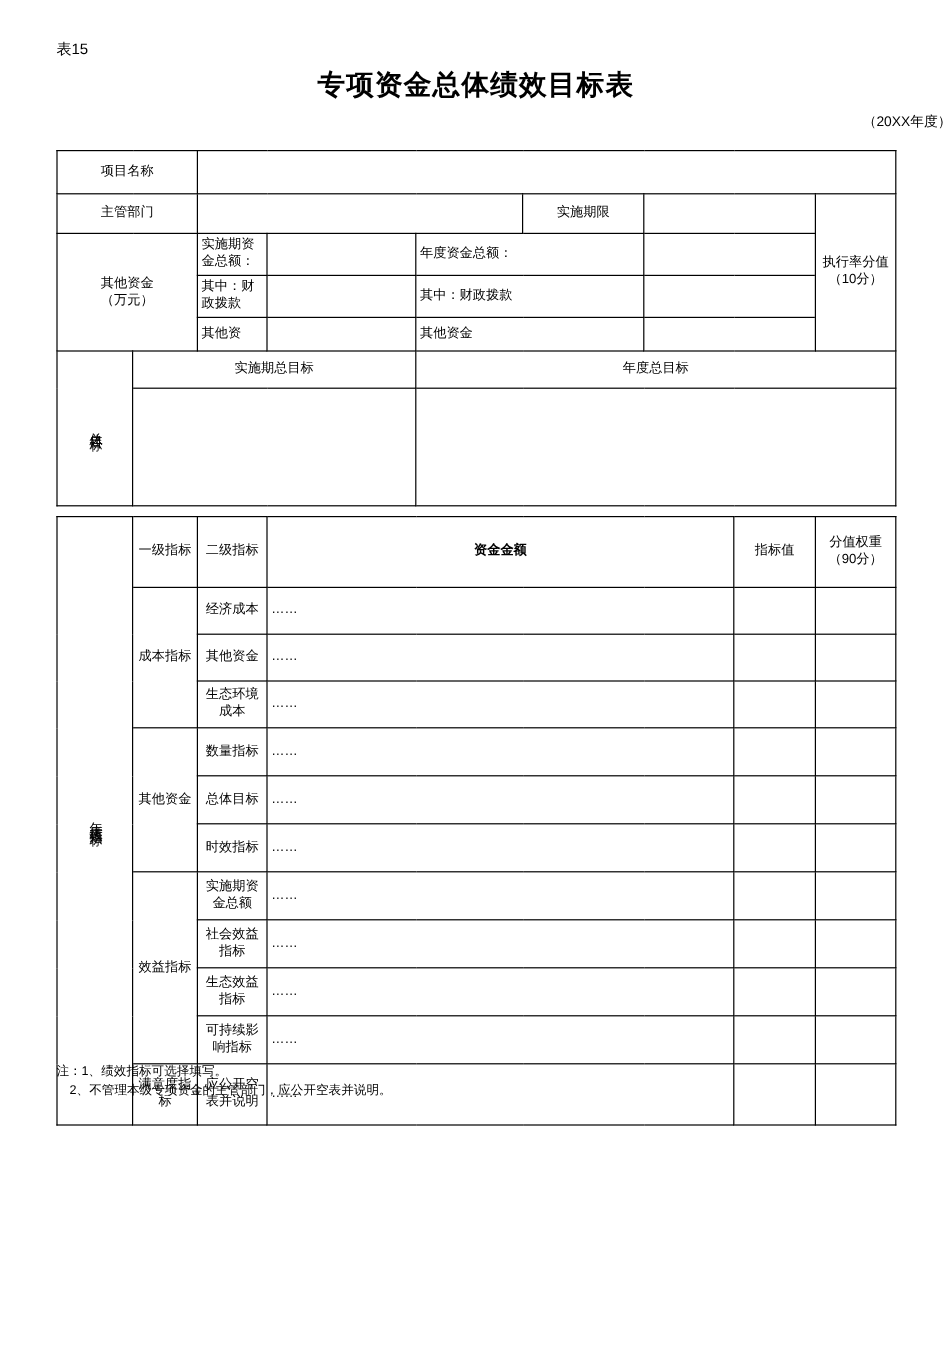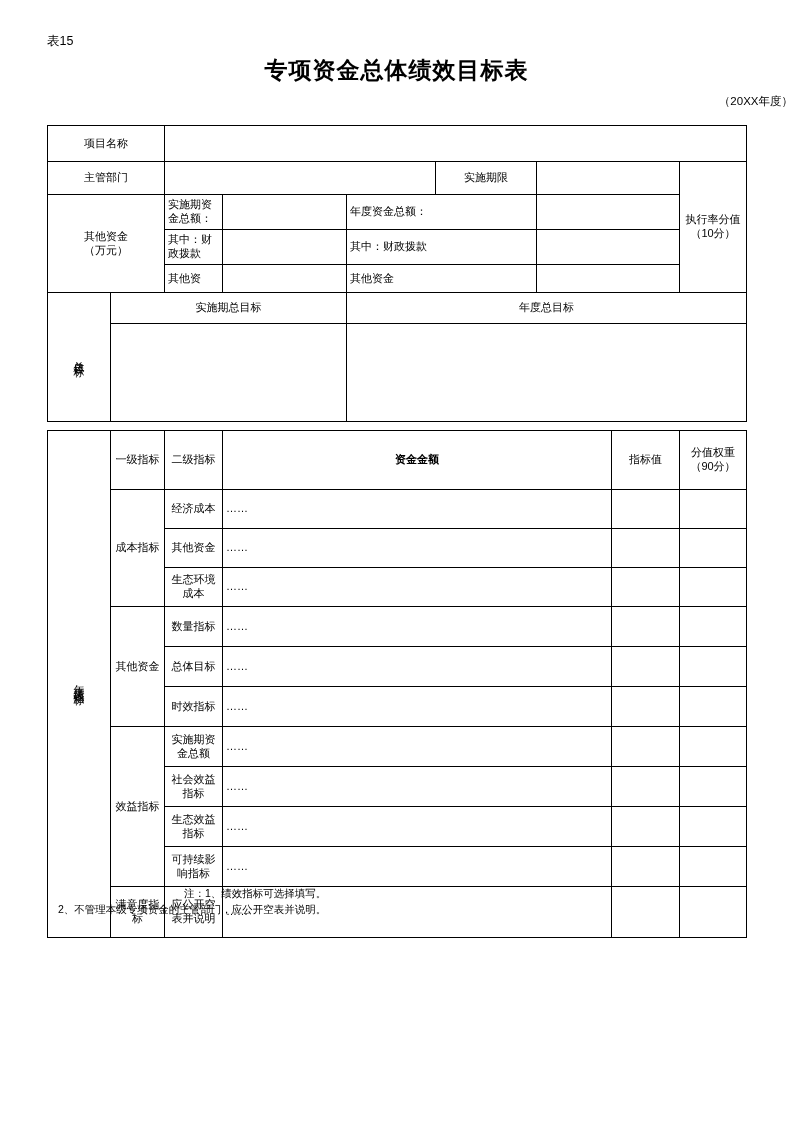--- a/index.html
+++ b/index.html
@@ -79,21 +79,20 @@
     line-height: 1.1;
   }
   .big { font-size: 13px; font-weight: bold; }
   .notes {
     position: absolute;
     left: 47px;
     top: 886px;
     font-size: 10.5px;
     font-family: "Liberation Sans", sans-serif;
     line-height: 1.5;
-    text-align: right;
   }
   .notes div:nth-child(2) { padding-left: 11px; }
 </style>
 </head>
 <body>
 
 <div class="page">
 
   <div class="form-no">表15</div>
   <div class="doc-title">专项资金总体绩效目标表</div>

